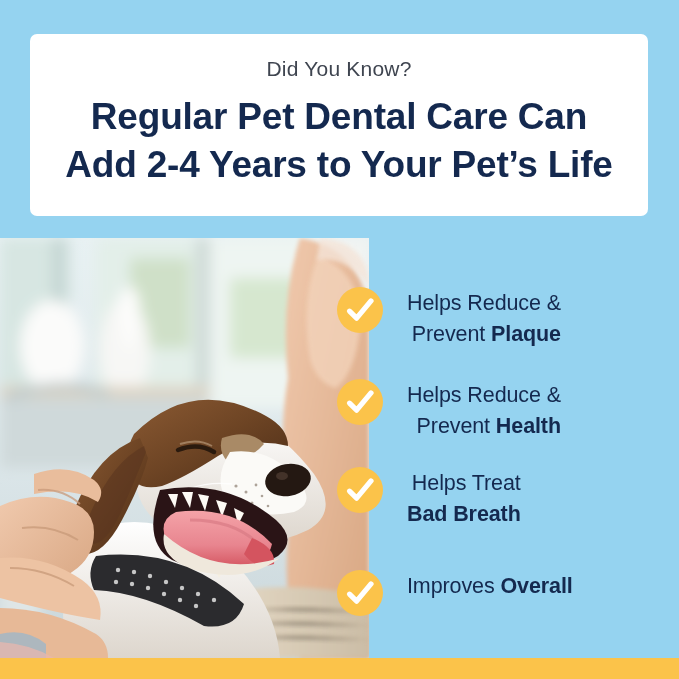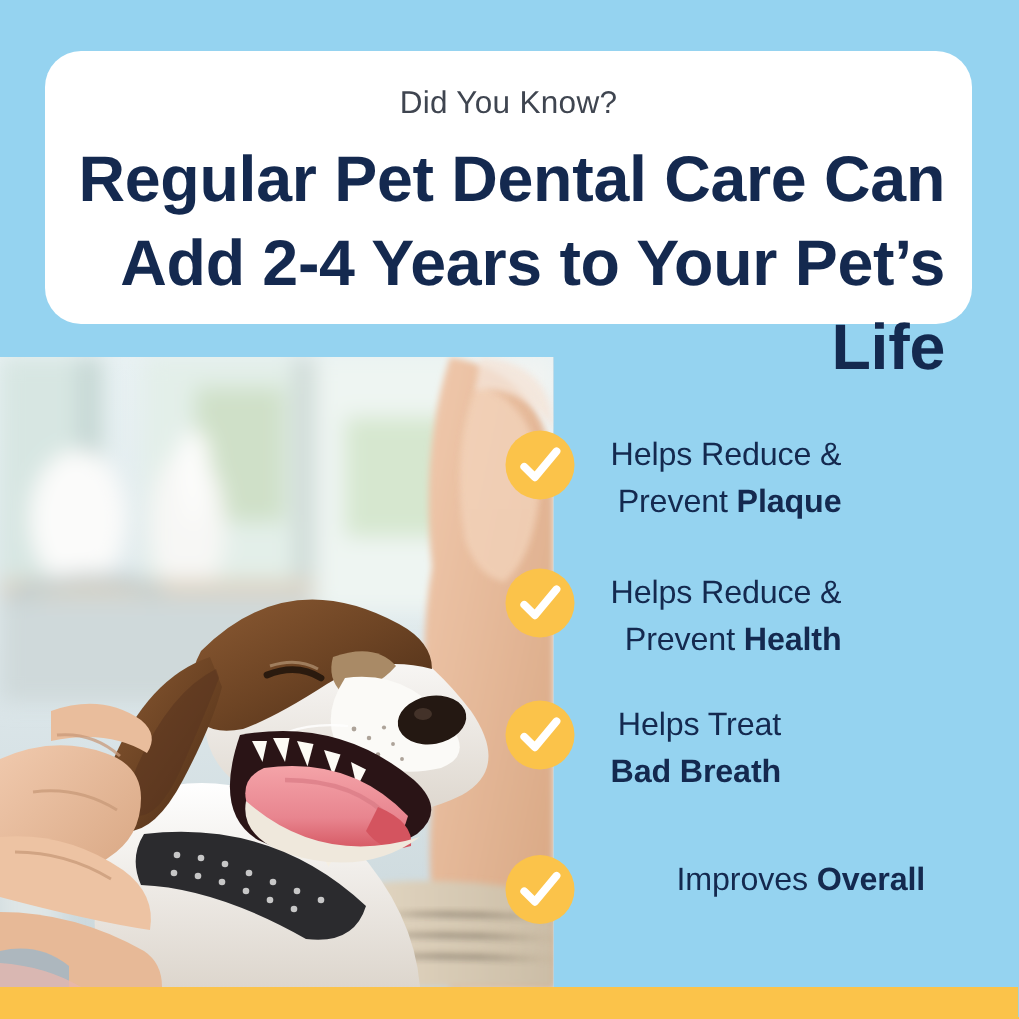--- a/index.html
+++ b/index.html
@@ -22,41 +22,40 @@
   }
 
   
   .headline-card {
     position: absolute;
     left: 30px;
     top: 34px;
     width: 618px;
     height: 182px;
     background: #ffffff;
-    border-radius: 24px;
+    border-radius: 7px;
     box-sizing: border-box;
     padding: 16px 18px 0 18px;
     text-align: center;
   }
   .eyebrow {
     font-size: 21px;
     font-weight: 300;
     letter-spacing: 0.2px;
     color: #3f4550;
     line-height: 1.2;
     margin: 6px 0 0 0;
   }
   .headline {
     margin: 12px 0 0 0;
-    font-size: 43px;
+    font-size: 37px;
     font-weight: 700;
     color: #14294f;
     line-height: 1.3;
     letter-spacing: -0.2px;
-    text-align: right;
   }
   .headline .l2 { display: block; }
 
   
   .photo {
     position: absolute;
     left: 0;
     top: 238px;
     width: 369px;
     height: 420px;
@@ -76,21 +75,21 @@
   .benefit {
     position: absolute;
     left: 0;
     width: 342px;
     display: flex;
     align-items: flex-start;
   }
   .benefit-1 { top: 49px; }
   .benefit-2 { top: 141px; }
   .benefit-3 { top: 229px; }
-  .benefit-4 { top: 332px; gap: 44px; }
+  .benefit-4 { top: 332px; }
 
   .check-badge {
     position: relative;
     flex: 0 0 auto;
     width: 46px;
     height: 46px;
     border-radius: 50%;
     background: #fbc34a;
     margin-top: 0px;
   }

